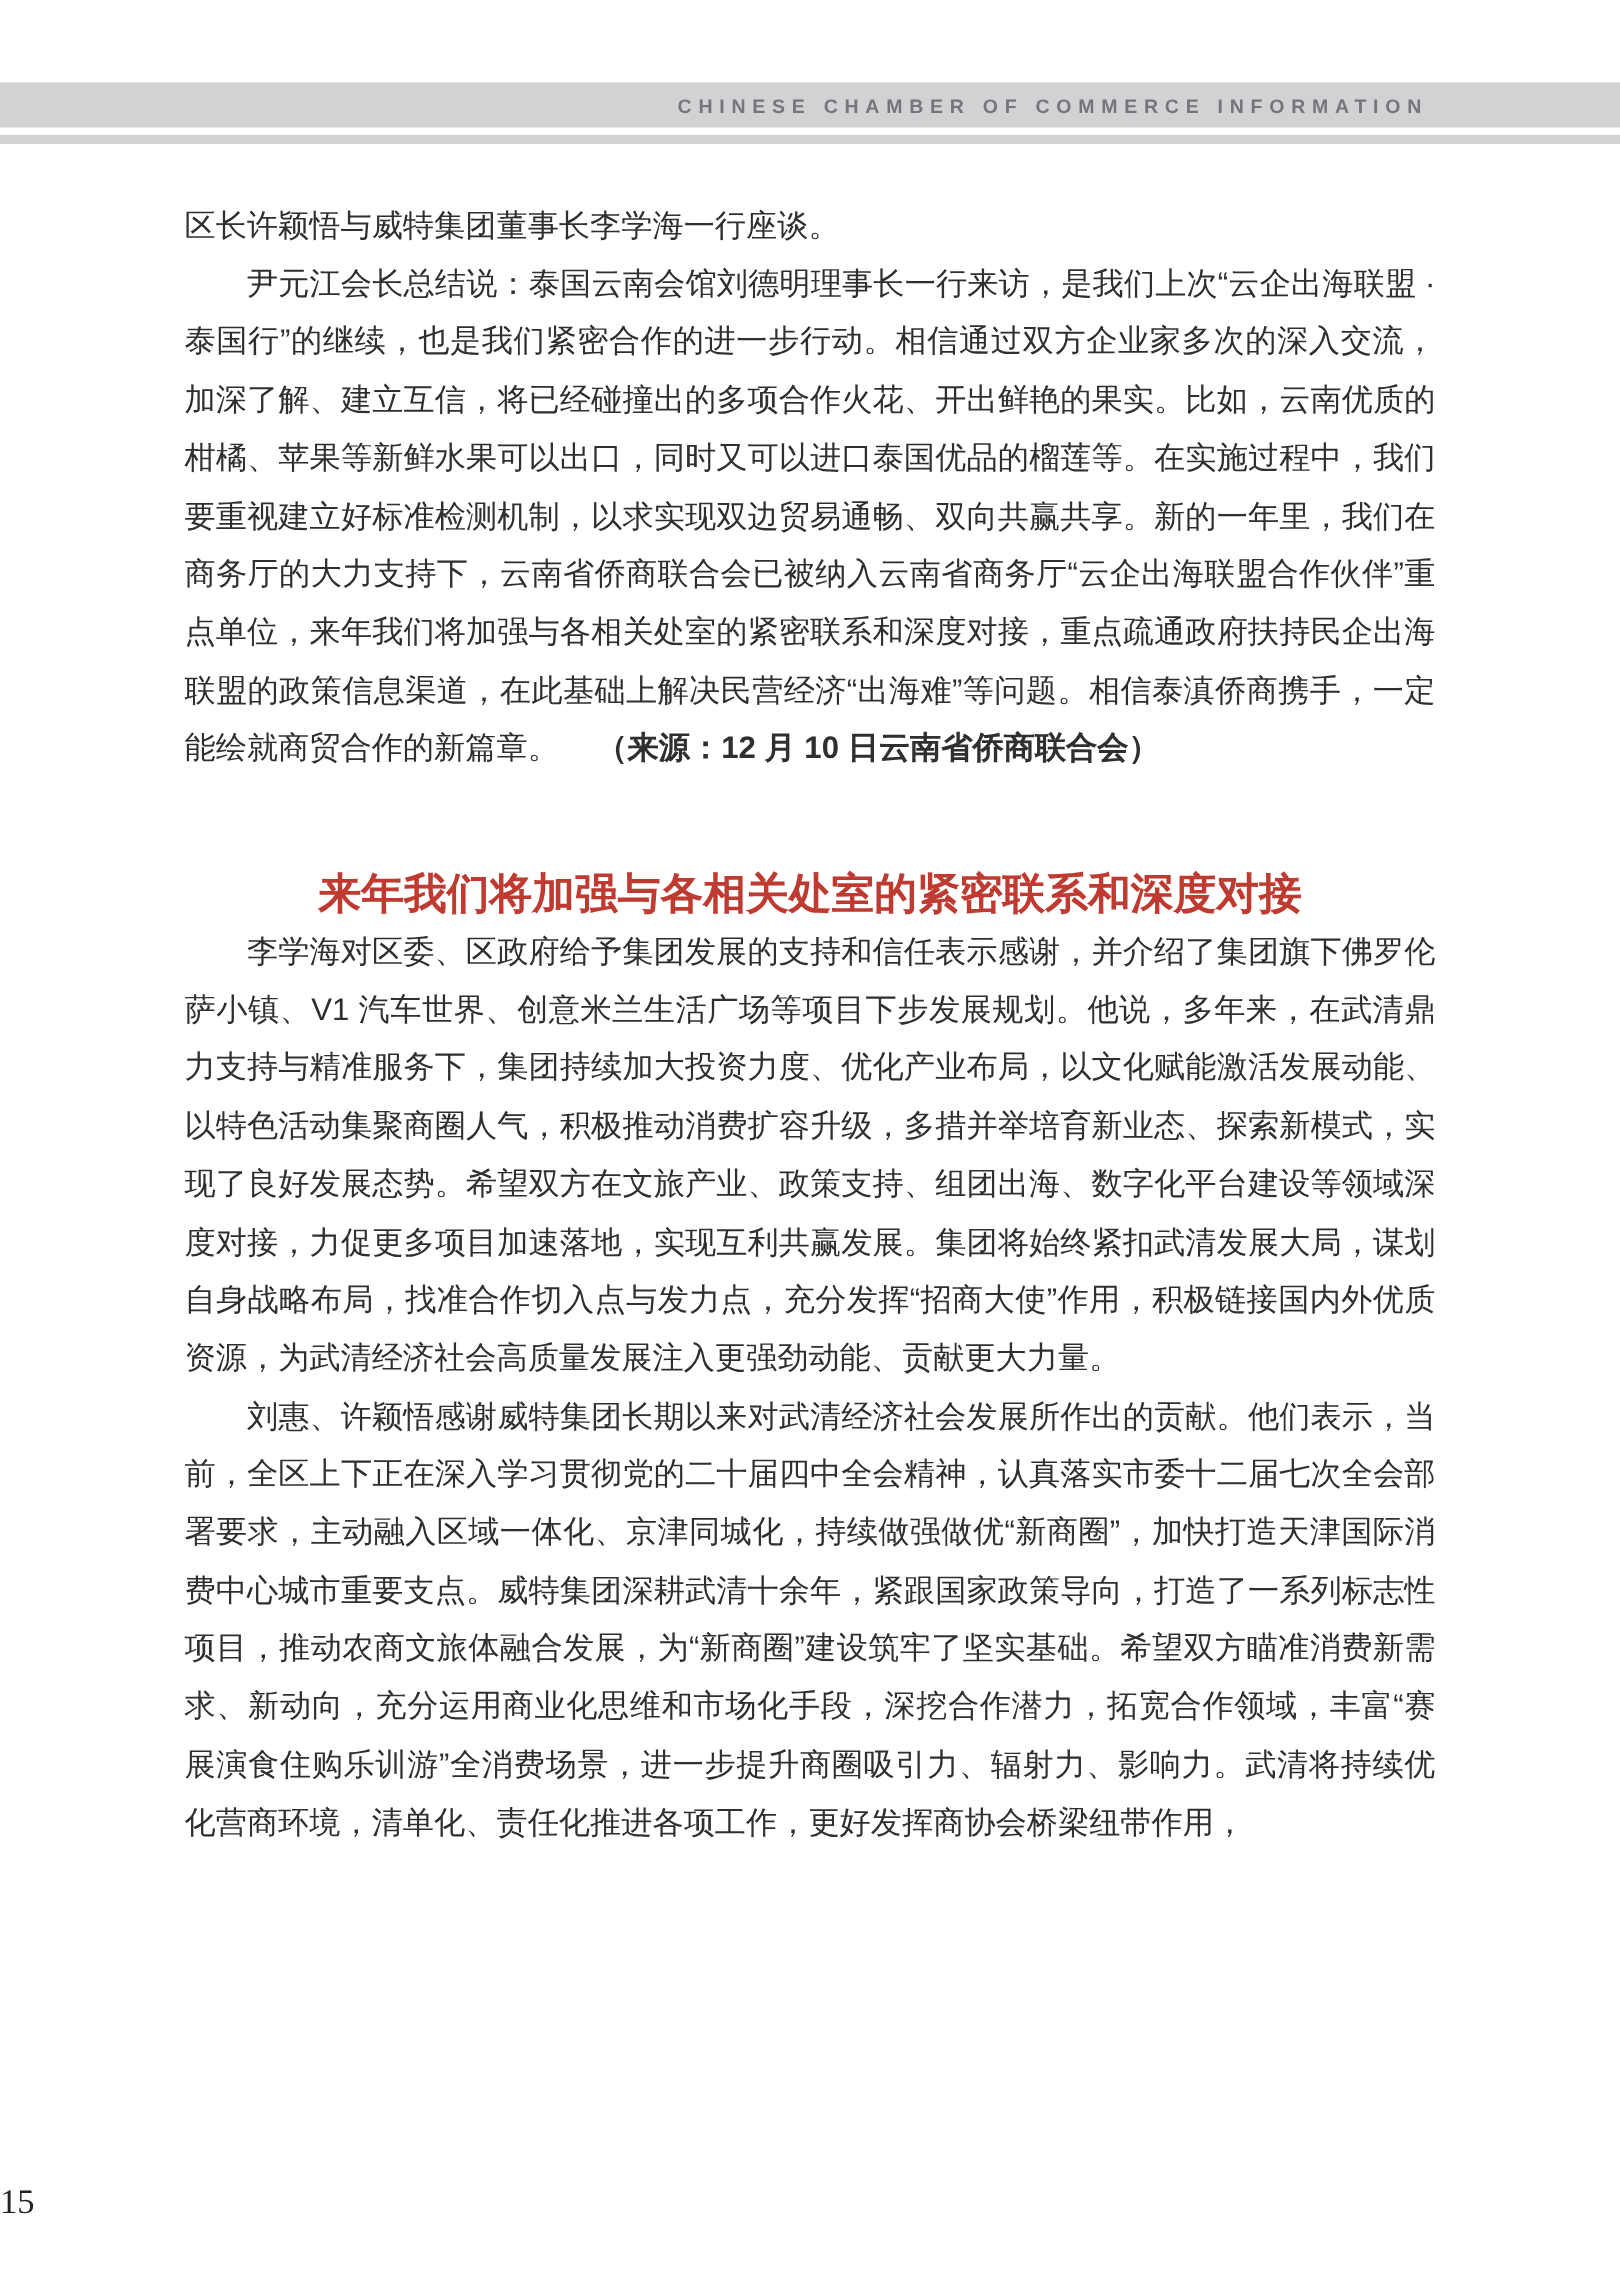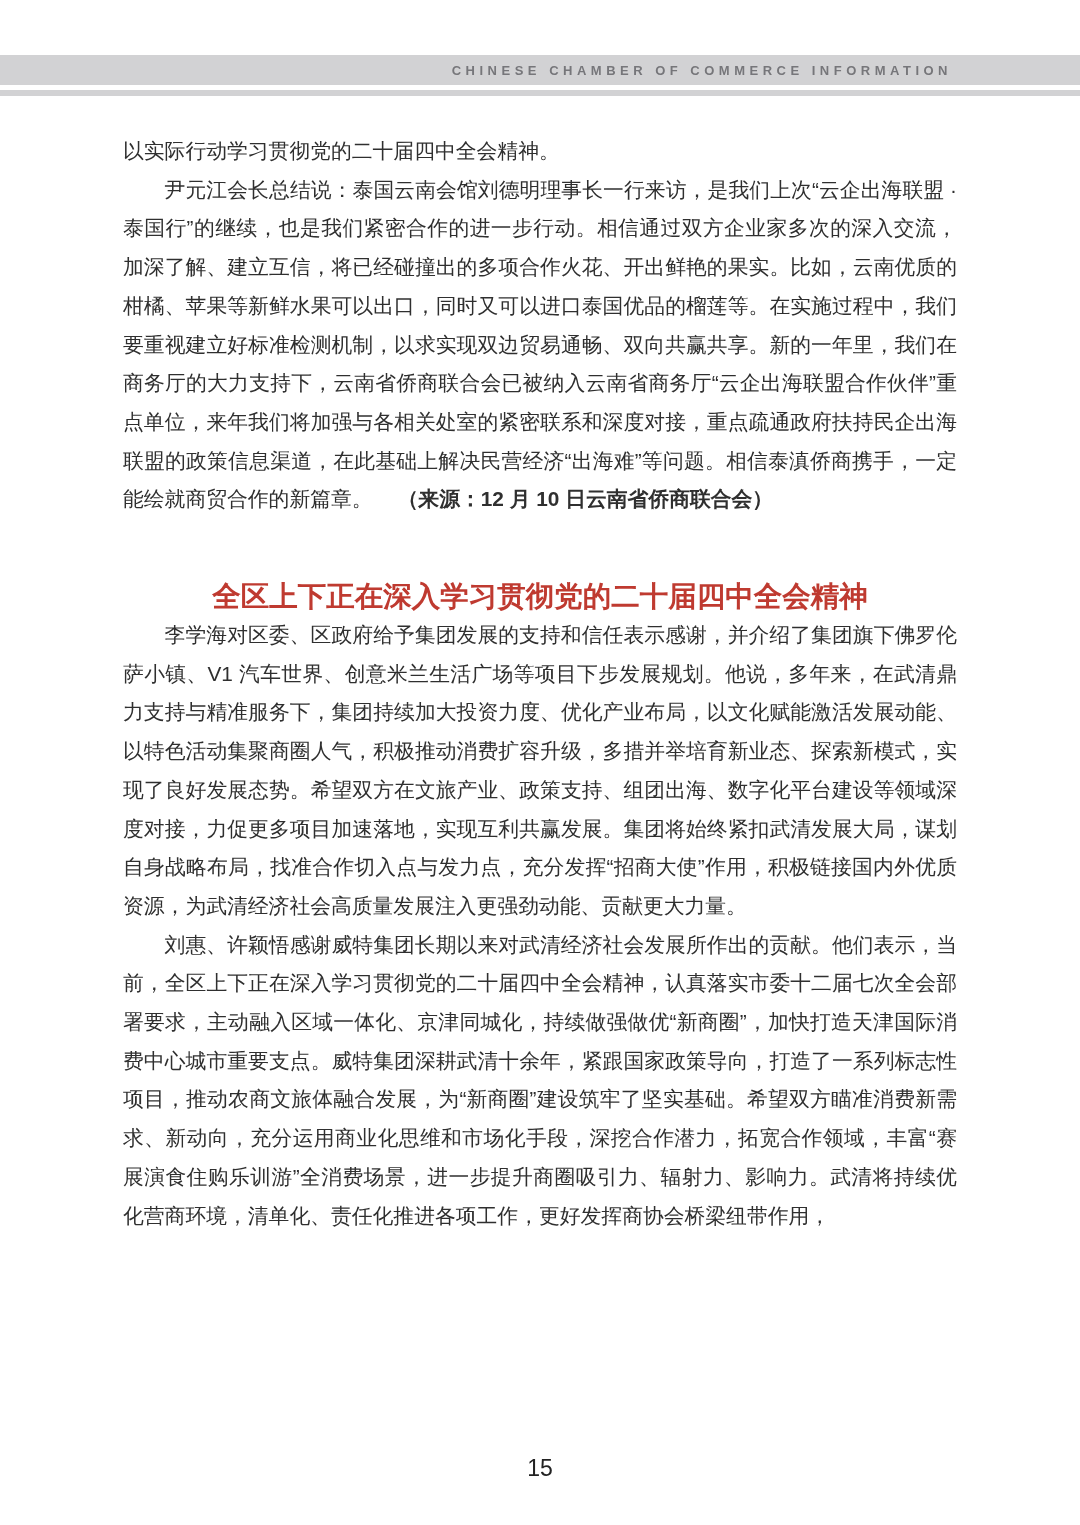--- a/index.html
+++ b/index.html
@@ -65,43 +65,42 @@
     text-align: center;
     text-indent: 0;
     color: var(--title_red, #bf3a30);
   }
   .para.first-after-title { margin-top: 18px; }
   
   .page-number {
     position: absolute;
     top: 1455px; left: 0;
     width: 1080px;
-    text-align: center;
-    font-family: Liberation Sans, sans-serif;
+    font-family: Liberation Serif, serif;
     font-size: 23px;
     color: #222222;
   }
 </style>
 </head>
 <body>
 
 <div class="page">
 
   <div class="banner">
     <span class="banner-text">CHINESE CHAMBER OF COMMERCE INFORMATION</span>
   </div>
   <div class="banner-thin"></div>
 
   <div class="content">
 
-    <p class="para">以实际行动学习贯彻党的二十届四中全会精神。</p>
+    <p class="para">区长许颖悟与威特集团董事长李学海一行座谈。</p>
 
     <p class="para indent"><span>尹元江会长总结说：泰国云南会馆刘德明理事长一行来访，是我们上次“云企出海联盟 · 泰国行”的继续，也是我们紧密合作的进一步行动。相信通过双方企业家多次的深入交流，加深了解、建立互信，将已经碰撞出的多项合作火花、开出鲜艳的果实。比如，云南优质的柑橘、苹果等新鲜水果可以出口，同时又可以进口泰国优品的榴莲等。在实施过程中，我们要重视建立好标准检测机制，以求实现双边贸易通畅、双向共赢共享。新的一年里，我们在商务厅的大力支持下，云南省侨商联合会已被纳入云南省商务厅“云企出海联盟合作伙伴”重点单位，来年我们将加强与各相关处室的紧密联系和深度对接，重点疏通政府扶持民企出海联盟的政策信息渠道，在此基础上解决民营经济“出海难”等问题。相信泰滇侨商携手，一定能绘就商贸合作的新篇章。</span><span class="source">（来源：12 月 10 日云南省侨商联合会）</span></p>
 
-    <h1 class="title">全区上下正在深入学习贯彻党的二十届四中全会精神</h1>
+    <h1 class="title">来年我们将加强与各相关处室的紧密联系和深度对接</h1>
 
 
     <p class="para indent">李学海对区委、区政府给予集团发展的支持和信任表示感谢，并介绍了集团旗下佛罗伦萨小镇、V1 汽车世界、创意米兰生活广场等项目下步发展规划。他说，多年来，在武清鼎力支持与精准服务下，集团持续加大投资力度、优化产业布局，以文化赋能激活发展动能、以特色活动集聚商圈人气，积极推动消费扩容升级，多措并举培育新业态、探索新模式，实现了良好发展态势。希望双方在文旅产业、政策支持、组团出海、数字化平台建设等领域深度对接，力促更多项目加速落地，实现互利共赢发展。集团将始终紧扣武清发展大局，谋划自身战略布局，找准合作切入点与发力点，充分发挥“招商大使”作用，积极链接国内外优质资源，为武清经济社会高质量发展注入更强劲动能、贡献更大力量。</p>
 
     <p class="para indent">刘惠、许颖悟感谢威特集团长期以来对武清经济社会发展所作出的贡献。他们表示，当前，全区上下正在深入学习贯彻党的二十届四中全会精神，认真落实市委十二届七次全会部署要求，主动融入区域一体化、京津同城化，持续做强做优“新商圈”，加快打造天津国际消费中心城市重要支点。威特集团深耕武清十余年，紧跟国家政策导向，打造了一系列标志性项目，推动农商文旅体融合发展，为“新商圈”建设筑牢了坚实基础。希望双方瞄准消费新需求、新动向，充分运用商业化思维和市场化手段，深挖合作潜力，拓宽合作领域，丰富“赛展演食住购乐训游”全消费场景，进一步提升商圈吸引力、辐射力、影响力。武清将持续优化营商环境，清单化、责任化推进各项工作，更好发挥商协会桥梁纽带作用，</p>
 
   </div>
 
   <div class="page-number">15</div>
 

